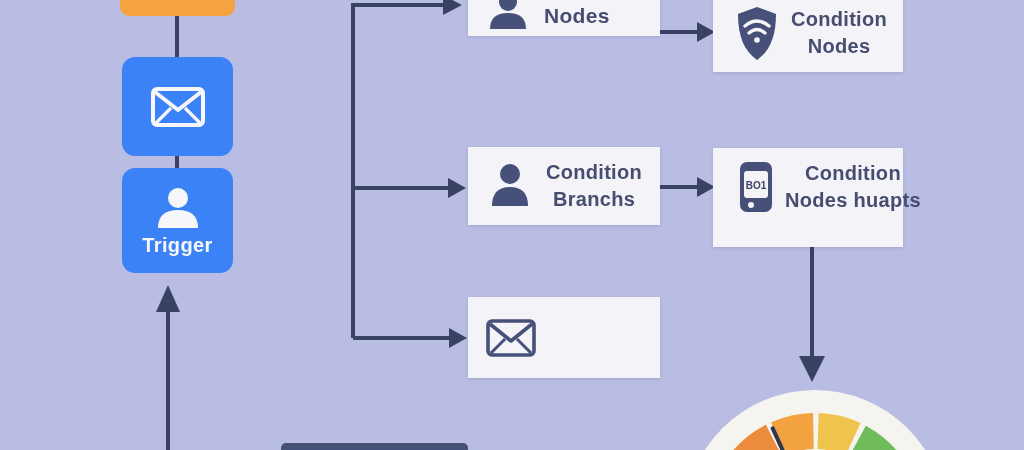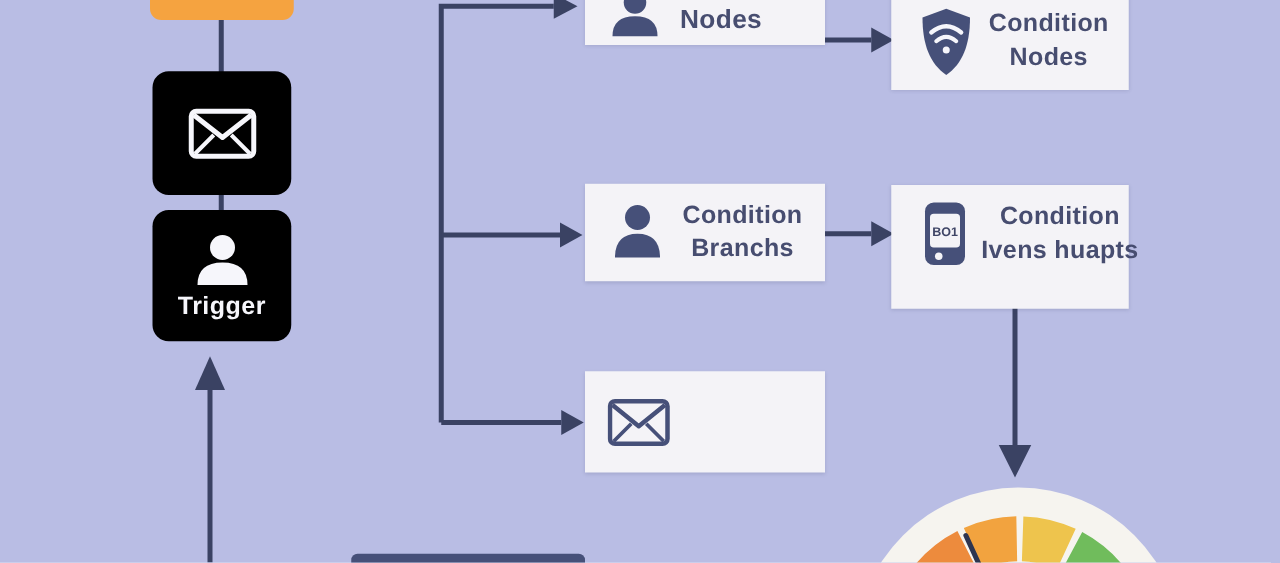--- a/index.html
+++ b/index.html
@@ -4,21 +4,21 @@
 <style>
   html,body{margin:0;padding:0;}
   .canvas{
     position:relative;width:1024px;height:450px;overflow:hidden;
     background:#b9bde4;
     font-family:"Liberation Sans",sans-serif;
   }
   .layer{position:absolute;left:0;top:0;width:1024px;height:450px;}
   svg.layer{z-index:1;}
   .node,.card,.bar{position:absolute;z-index:2;box-sizing:border-box;}
-  .node{background:#000000;border-radius:13px;display:flex;flex-direction:column;
+  .node{background:#3b82f6;border-radius:13px;display:flex;flex-direction:column;
         align-items:center;justify-content:center;gap:6px;}
   .node .label{color:#f6f6fb;font-size:20px;font-weight:700;letter-spacing:.4px;}
   .card{background:#f4f3f7;box-shadow:0 1px 3px rgba(56,60,100,.18);}
   .card .txt{position:absolute;color:#474d70;font-size:20px;font-weight:600;
              line-height:27px;letter-spacing:.3px;white-space:nowrap;text-align:center;}
   .card .icn{position:absolute;}
   .orange{position:absolute;z-index:2;background:#f5a340;border-radius:9px;}
   .bar{background:#465079;border-radius:5px 5px 0 0;}
 </style>
 </head>
@@ -109,21 +109,21 @@
 
   <div class="card" style="left:713px;top:148px;width:190px;height:99px;">
     <svg class="icn" style="left:26px;top:13px;" width="34" height="52" viewBox="0 0 34 52">
       <rect x="1" y="1" width="32" height="50" rx="7" fill="#465079"></rect>
       <rect x="5" y="10" width="24" height="27" rx="3" fill="#f4f3f7"></rect>
       <text x="17" y="28" text-anchor="middle" font-size="10" font-weight="700" fill="#3f4566" font-family="Liberation Sans, sans-serif">BO1</text>
       <circle cx="12" cy="44" r="3" fill="#f4f3f7"></circle>
     </svg>
     <div class="txt" style="left:72px;top:12px;">
       <div>Condition</div>
-      <div>Ivens huapts</div>
+      <div>Nodes huapts</div>
     </div>
   </div>
 
   <div class="card" style="left:468px;top:297px;width:192px;height:81px;">
     <svg class="icn" style="left:18px;top:22px;" width="50" height="38" viewBox="0 0 50 38">
       <rect x="2" y="2" width="46" height="34" rx="4" fill="none" stroke="#465079" stroke-width="3.6"></rect>
       <path d="M4,5 L25,22 L46,5" fill="none" stroke="#465079" stroke-width="3.6" stroke-linejoin="round"></path>
       <path d="M5,34 L19,20 M45,34 L31,20" fill="none" stroke="#465079" stroke-width="3"></path>
     </svg>
   </div>

